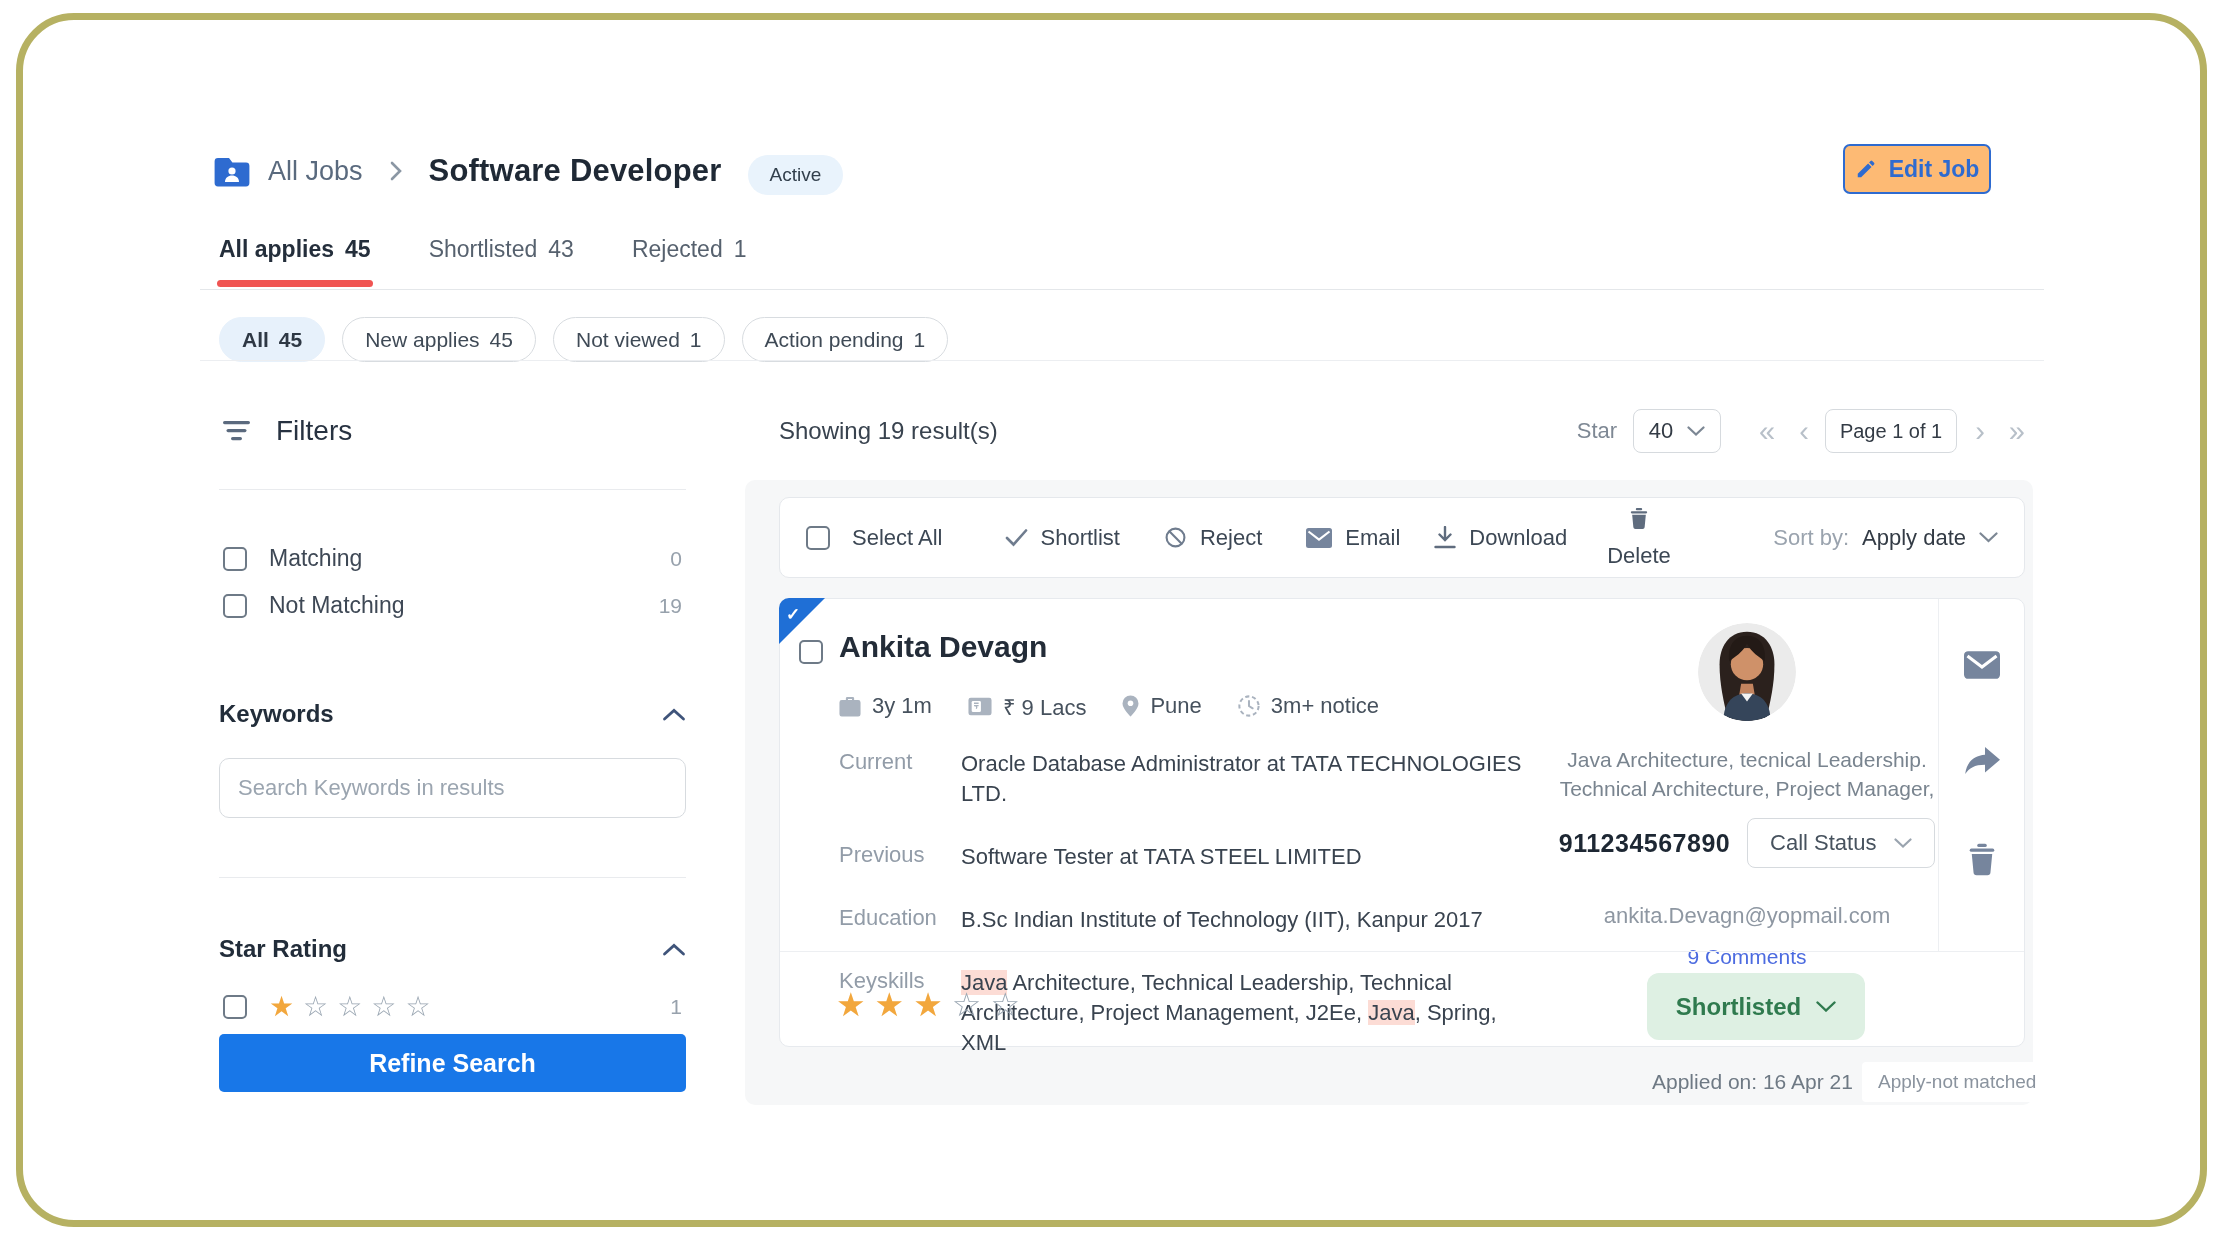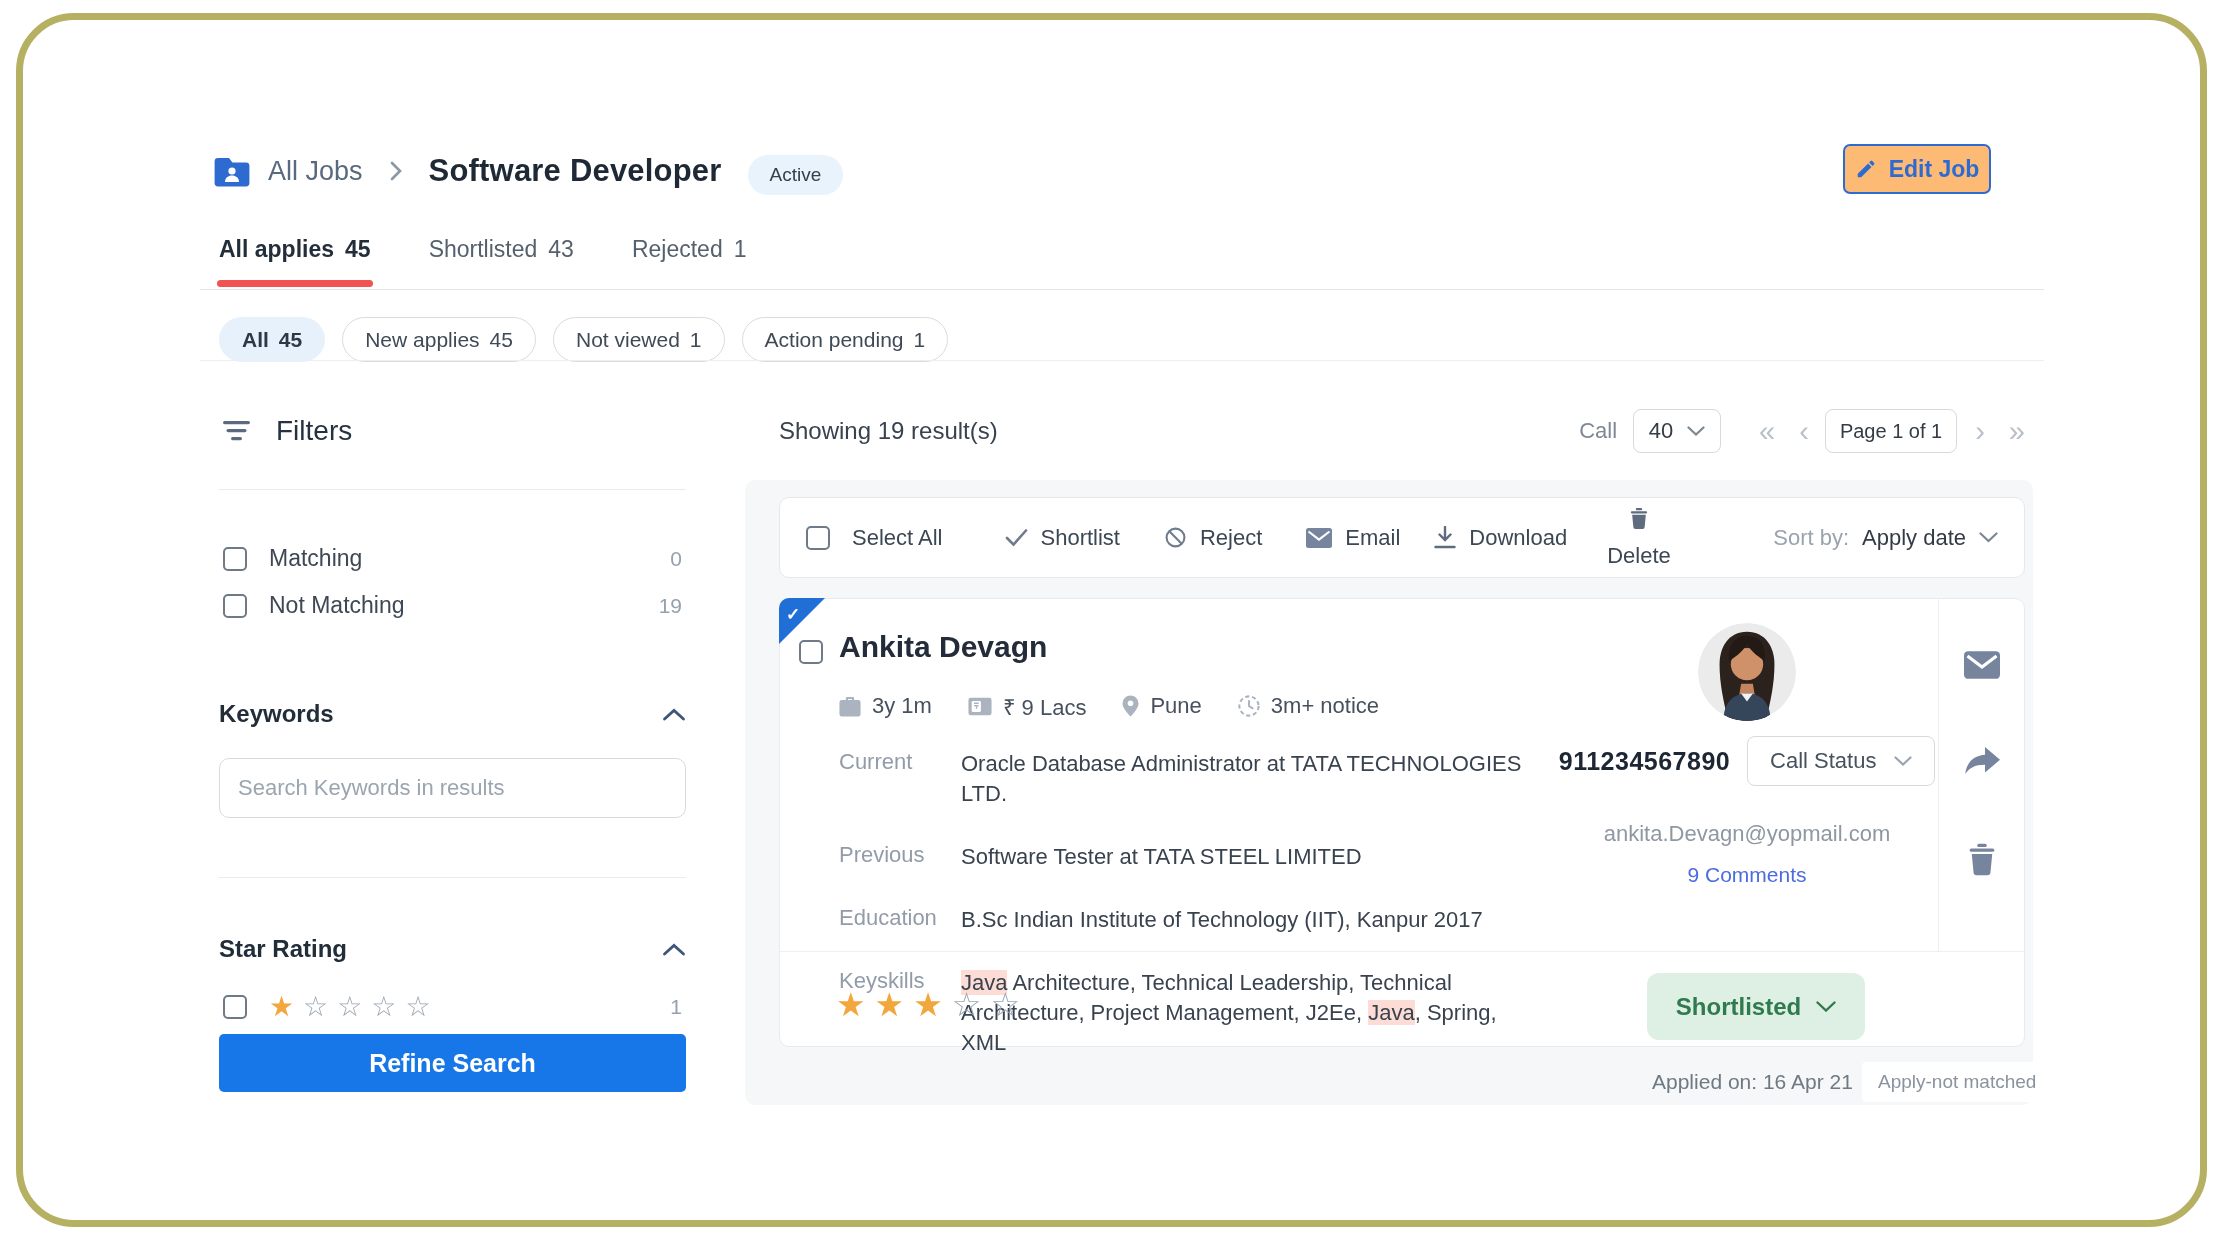--- a/index.html
+++ b/index.html
@@ -253,21 +253,21 @@
           <span class="star se">☆</span>
         </span>
       <span class="opt-count">1</span>
     </div>
     <button class="refine">Refine Search</button>
   </div>
 
   <div class="results-head">
     <span class="summary">Showing 19 result(s)</span>
     <div class="head-controls">
-      <span class="show-label">Call</span>
+      <span class="show-label">Star</span>
       <span class="size-box">
         <span>40</span>
         <svg width="18" height="10" viewBox="0 0 18 10">
             <path d="M1.5 1.5L9 8.5l7.5-7" stroke="#7c8794" stroke-width="2.2" fill="none" stroke-linecap="round"></path>
           </svg>
       </span>
       <span class="pg-arrow a1">«</span>
       <span class="pg-arrow a2">‹</span>
       <span class="page-box">Page 1 of 1</span>
       <span class="pg-arrow a3">›</span>
@@ -395,20 +395,24 @@
             <path d="M50 9C31 9 22 25 22 42c0 20 4 38 9 58h38c5-20 9-38 9-58C78 25 69 9 50 9z" fill="#2b211d"></path>
             <path d="M44 62h12l2 12H42z" fill="#c3845f"></path>
             <circle cx="50" cy="42" r="16.5" fill="#cf9169"></circle>
             <path d="M50 13c-14 0-20 12-18 26 6-5 13-8 18-18 5 10 12 13 18 18 2-14-4-26-18-26z" fill="#231a16"></path>
             <path d="M26 100c0-20 11-28 24-28s24 8 24 28z" fill="#32405257"></path>
             <path d="M26 100c0-20 11-28 24-28s24 8 24 28z" fill="#35455a"></path>
             <path d="M44 72h12l-6 8z" fill="#f3f3f3"></path>
           </g>
         </svg>
       </div>
+      <div class="prof-sum">
+        <div>Java Architecture, tecnical Leadership.</div>
+        <div>Technical Architecture, Project Manager,</div>
+      </div>
       <div class="phone-row">
         <span class="phone">911234567890</span>
         <span class="call-box">
           <span>Call Status</span>
           <svg width="18" height="10" viewBox="0 0 18 10">
               <path d="M1.5 1.5L9 8.5l7.5-7" stroke="#9aa4af" stroke-width="2.2" fill="none" stroke-linecap="round"></path>
             </svg>
         </span>
       </div>
       <div class="email">ankita.Devagn@yopmail.com</div>

